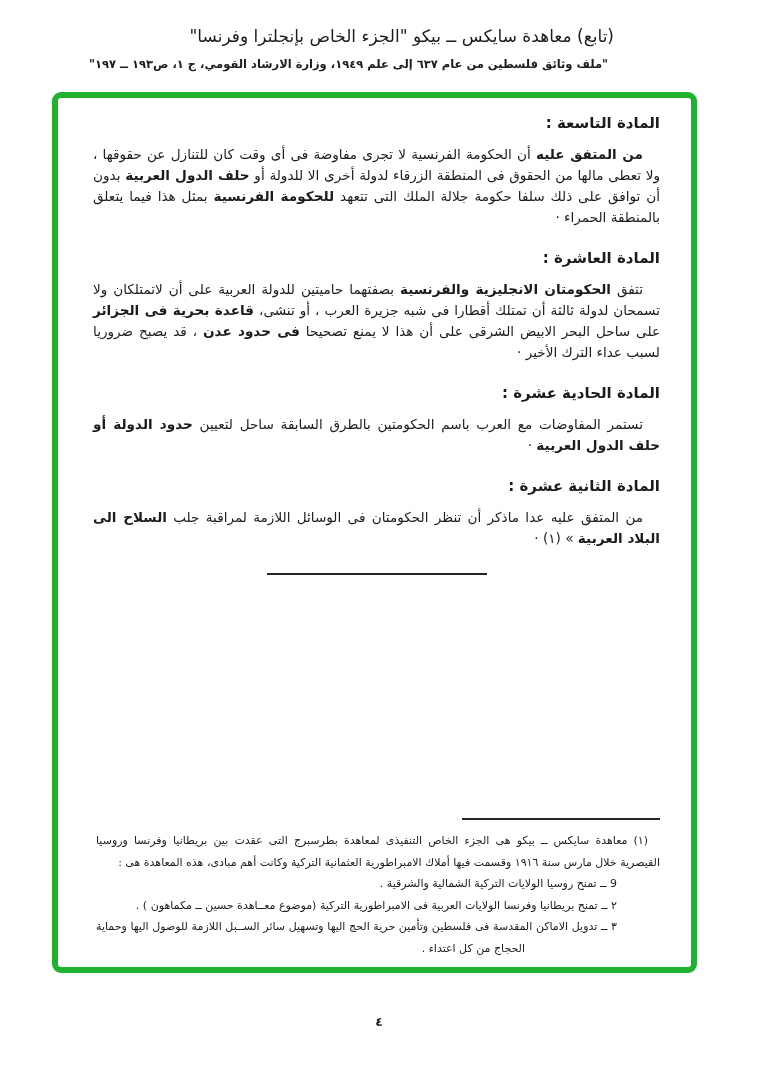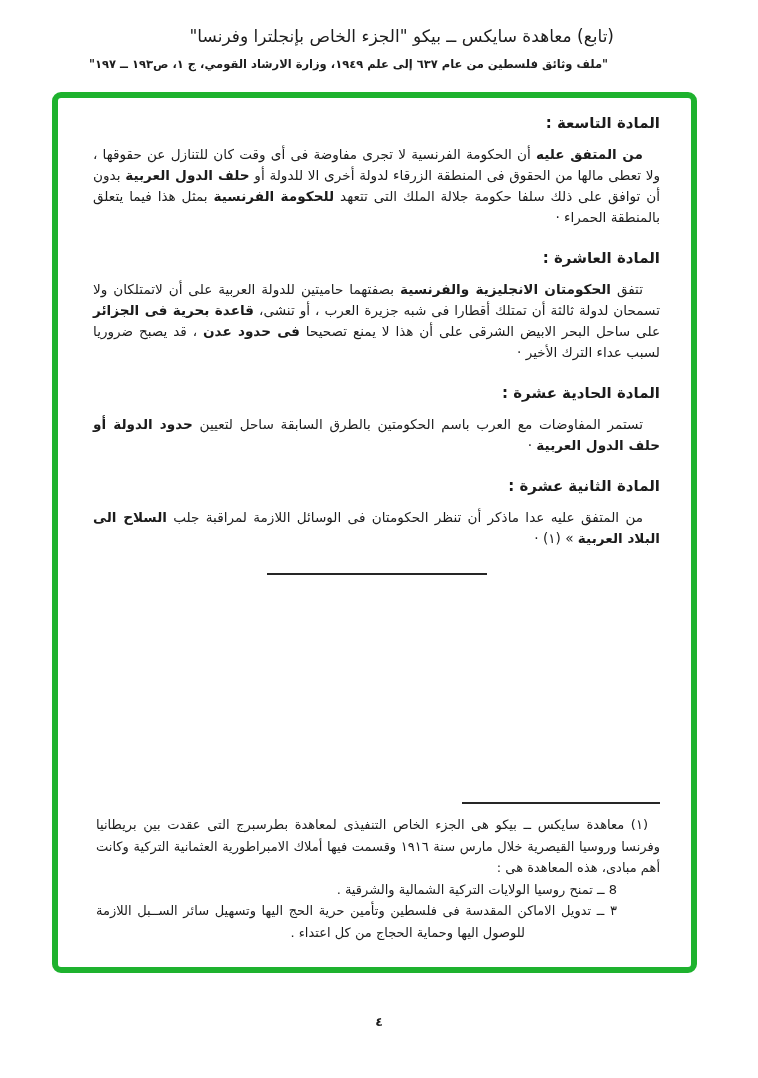--- a/index.html
+++ b/index.html
@@ -38,22 +38,22 @@
     font-size: 13.6px; line-height: 21px;
     text-align: justify; text-indent: 17px;
   }
   .mada-para b { font-weight: bold; }
   .separator {
     width: 220px; height: 0;
     border-top: 2px solid #262626;
     margin: 24px auto 0 auto;
   }
   .footnote {
-    position: absolute; right: 31px; left: 38px; bottom: 24px;
-    font-size: 13px; line-height: 21.5px;
+    position: absolute; right: 31px; left: 38px; bottom: 8px;
+    font-size: 11px; line-height: 21.5px;
   }
   .fn-rule {
     width: 198px; height: 0;
     border-top: 2px solid #262626;
     margin: 0 0 10px 0;
   }
   .fn-intro { margin: 0; text-align: justify; text-indent: 12px; }
   .fn-item {
     margin: 0; text-align: justify;
     padding-right: 135px; text-indent: -92px;
@@ -82,19 +82,20 @@
         <p class="mada-para"><span>تستمر المفاوضات مع العرب باسم الحكومتين بالطرق السابقة ساحل لتعيين </span><b>حدود الدولة أو حلف الدول العربية</b><span> ·</span></p>
         <div class="mada-heading">المادة الثانية عشرة :</div>
         <p class="mada-para"><span>من المتفق عليه عدا ماذكر أن تنظر الحكومتان فى الوسائل اللازمة لمراقبة جلب </span><b>السلاح الى البلاد العربية</b><span> » (١) ·</span></p>
       </div>
     <div class="separator"></div>
   </div>
   <div class="footnote">
     <div class="fn-rule"></div>
     <p class="fn-intro">(١) معاهدة سايكس ــ بيكو هى الجزء الخاص التنفيذى لمعاهدة بطرسبرج التى عقدت بين بريطانيا وفرنسا وروسيا القيصرية خلال مارس سنة ١٩١٦ وقسمت فيها أملاك الامبراطورية العثمانية التركية وكانت أهم مبادى، هذه المعاهدة هى :</p>
     <div>
-        <div class="fn-item">8 ــ تمنح روسيا الولايات التركية الشمالية والشرقية .</div>
+        <div class="fn-item">9 ــ تمنح روسيا الولايات التركية الشمالية والشرقية .</div>
+        <div class="fn-item">٢ ــ تمنح بريطانيا وفرنسا الولايات العربية فى الامبراطورية التركية (موضوع معــاهدة حسين ــ مكماهون ) .</div>
         <div class="fn-item">٣ ــ تدويل الاماكن المقدسة فى فلسطين وتأمين حرية الحج اليها وتسهيل سائر الســبل اللازمة للوصول اليها وحماية الحجاج من كل اعتداء .</div>
       </div>
   </div>
 </div>
 
 <div class="page-num">٤</div>
 
 </body></html>

